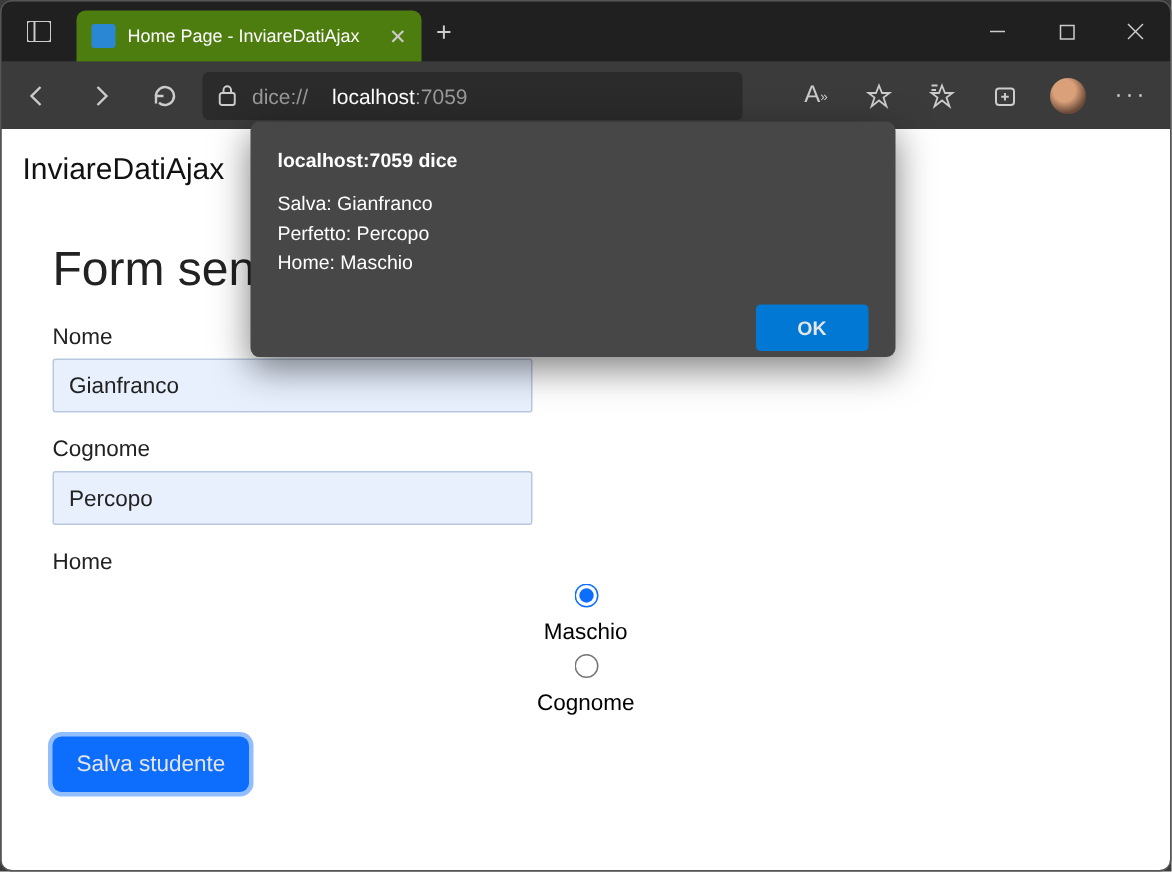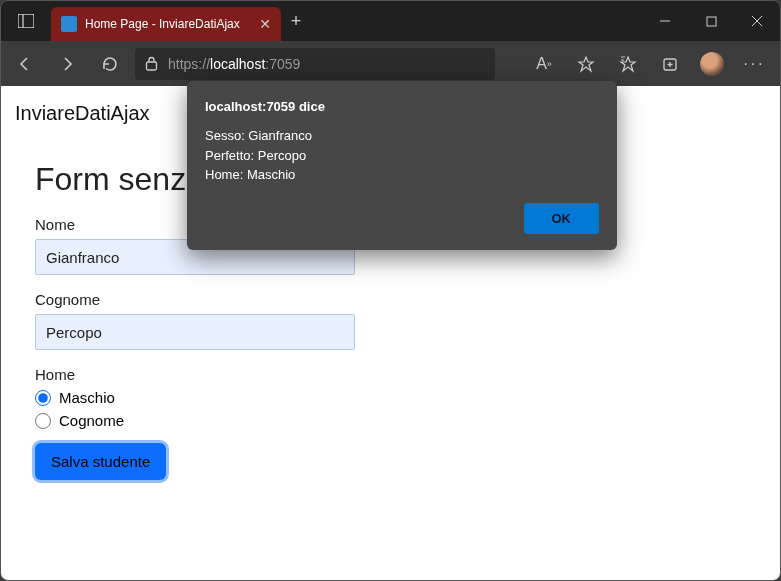--- a/index.html
+++ b/index.html
@@ -1,57 +1,57 @@
 <!DOCTYPE html>
 <html><head>
   <meta charset="utf-8">
   <style>
     * { margin: 0; padding: 0; box-sizing: border-box; font-family: "Segoe UI", Arial, sans-serif; }
     body { width: 781px; height: 581px; background: #3b3b3b; overflow: hidden; border: 1px solid #555; border-radius: 8px; position: relative; }
 
     
     .titlebar { height: 40px; background: #202020; display: flex; align-items: center; }
     .titlebar .tab-icon-left { width: 50px; height: 100%; display: flex; align-items: center; justify-content: center; color: #ccc; }
-    .tab { background: #7f1d1d; height: 34px; margin-top: 6px; border-radius: 6px 6px 0 0; display: flex; align-items: center; padding: 16px 10px; gap: 8px; min-width: 230px; }
+    .tab { background: #4d7c0f; height: 34px; margin-top: 6px; border-radius: 6px 6px 0 0; display: flex; align-items: center; padding: 16px 10px; gap: 8px; min-width: 230px; }
     .tab .favicon { width: 16px; height: 16px; background: #2a87d3; border-radius: 2px; display: inline-block; }
     .tab .tab-title { color: #fff; font-size: 12px; }
     .tab .tab-close { color: #ccc; margin-left: auto; font-size: 14px; cursor: pointer; }
     .new-tab { color: #ccc; width: 30px; text-align: center; font-size: 18px; cursor: pointer; }
     .win-controls { margin-left: auto; display: flex; }
     .win-controls div { width: 46px; height: 40px; display: flex; align-items: center; justify-content: center; color: #ccc; font-size: 14px; }
 
     
     .toolbar { height: 45px; background: #3b3b3b; display: flex; align-items: center; padding: 0 8px; gap: 10px; }
     .toolbar .nav-btn { width: 32px; height: 32px; display: flex; align-items: center; justify-content: center; color: #ccc; font-size: 16px; }
     .addrbar { flex: 0 0 360px; height: 32px; background: #2b2b2b; border-radius: 4px; display: flex; align-items: center; padding: 0 10px; gap: 10px; color: #ccc; font-size: 14px; }
     .addrbar .lock { color: #ccc; }
     .addrbar .url { color: #999; }
-    .addrbar .url b { color: #fff; font-weight: normal; }
+    .addrbar .url b { color: #fff; font-weight: normal; margin-left: 16px; }
     .right-icons { margin-left: auto; display: flex; gap: 18px; align-items: center; padding-right: 6px; }
     .right-icons div { color: #ccc; width: 24px; height: 24px; display: flex; align-items: center; justify-content: center; }
     .avatar { width: 26px; height: 26px; border-radius: 50%; background: radial-gradient(circle at 40% 35%, #d9a07a 35%, #6b4a3a 70%); }
 
     
     .page { background: #fff; height: calc(100% - 85px); padding: 0; overflow: hidden; }
     .brand { font-size: 20px; padding: 16px 14px; color: #111; }
     .form-wrap { padding: 20px 34px; }
     .form-title { font-size: 32px; font-weight: 300; color: #222; margin-bottom: 18px; }
     .field-label { font-size: 15px; color: #222; margin-bottom: 6px; }
     .text-input { width: 320px; height: 36px; border: 1px solid #b7c8df; background: #e8f0fe; padding: 0 10px; font-size: 15px; color: #222; margin-bottom: 16px; border-radius: 2px; }
     .radio-group { margin-top: 2px; margin-bottom: 14px; }
-    .radio-row { display: flex; align-items: center; gap: 8px; margin: 6px 0; font-size: 15px; }
+    .radio-row { display: flex; align-items: center; gap: 8px; margin: 6px 0; font-size: 15px; flex-direction: column; }
     .radio-row input { width: 16px; height: 16px; accent-color: #0d6efd; }
-    .submit-btn { background: #0d6efd; color: #000000; border: none; padding: 10px 16px; font-size: 15px; border-radius: 6px; cursor: pointer; box-shadow: 0 0 0 3px rgba(13,110,253,0.45); text-align: right; }
+    .submit-btn { background: #0d6efd; color: #e5e5e5; border: none; padding: 10px 16px; font-size: 15px; border-radius: 6px; cursor: pointer; box-shadow: 0 0 0 3px rgba(13,110,253,0.45); text-align: right; }
 
     
-    .alert-dialog { position: absolute; top: 80px; left: 186px; width: 430px; background: #474747; border-radius: 6px; box-shadow: 0 8px 24px rgba(0,0,0,0.5); padding: 18px 18px 16px 18px; color: #fff; z-index: 100; }
+    .alert-dialog { position: absolute; top: 80px; left: 166px; width: 430px; background: #474747; border-radius: 6px; box-shadow: 0 8px 24px rgba(0,0,0,0.5); padding: 18px 18px 4px 18px; color: #fff; z-index: 100; }
     .alert-title { font-size: 13px; font-weight: bold; margin-bottom: 12px; }
     .alert-body { font-size: 13px; line-height: 1.5; margin-bottom: 18px; }
     .alert-actions { display: flex; justify-content: flex-end; }
-    .alert-ok { background: #0078d4; color: #0f172a; border: none; padding: 8px 28px; font-size: 13px; font-weight: 600; border-radius: 3px; cursor: pointer; }
+    .alert-ok { background: #0078d4; color: #e5e5e5; border: none; padding: 8px 28px; font-size: 13px; font-weight: 600; border-radius: 3px; cursor: pointer; }
 
     svg { display: block; }
   </style>
 </head>
 <body>
 
 <div class="titlebar">
   <div class="tab-icon-left">
     <svg width="16" height="14" viewBox="0 0 16 14">
         <rect x="0" y="0" width="16" height="14" rx="2" fill="none" stroke="#ccc" stroke-width="1.3"></rect>
@@ -101,21 +101,21 @@
         <path d="M3 14 L3 9 L8 9" fill="none" stroke="#ccc" stroke-width="1.6"></path>
       </svg>
     </div>
   <div class="addrbar">
     <span class="lock">
         <svg width="13" height="15" viewBox="0 0 13 15">
           <rect x="1.5" y="6" width="10" height="8" rx="1.5" fill="none" stroke="#ccc" stroke-width="1.3"></rect>
           <path d="M4 6 V4 a2.5 2.5 0 0 1 5 0 V6" fill="none" stroke="#ccc" stroke-width="1.3"></path>
         </svg>
       </span>
-    <span class="url"><span>https://</span><b>localhost</b><span>:7059</span></span>
+    <span class="url"><span>dice://</span><b>localhost</b><span>:7059</span></span>
   </div>
   <div class="right-icons">
     <div>A<sup style="font-size:9px;">»</sup></div>
     <div>
         <svg width="18" height="18" viewBox="0 0 18 18">
           <path d="M9 2 L11 7 L16 7 L12 10 L14 16 L9 12 L4 16 L6 10 L2 7 L7 7 Z" fill="none" stroke="#ccc" stroke-width="1.2"></path>
         </svg>
       </div>
     <div>
         <svg width="18" height="18" viewBox="0 0 18 18">
@@ -159,20 +159,20 @@
       </label>
     </div>
 
     <button class="submit-btn">Salva studente</button>
   </div>
 </div>
 
 <div class="alert-dialog">
   <div class="alert-title">localhost:7059 dice</div>
   <div class="alert-body">
-    <div>Sesso: Gianfranco</div>
+    <div>Salva: Gianfranco</div>
     <div>Perfetto: Percopo</div>
     <div>Home: Maschio</div>
   </div>
   <div class="alert-actions">
     <button class="alert-ok">OK</button>
   </div>
 </div>
 
 </body></html>

